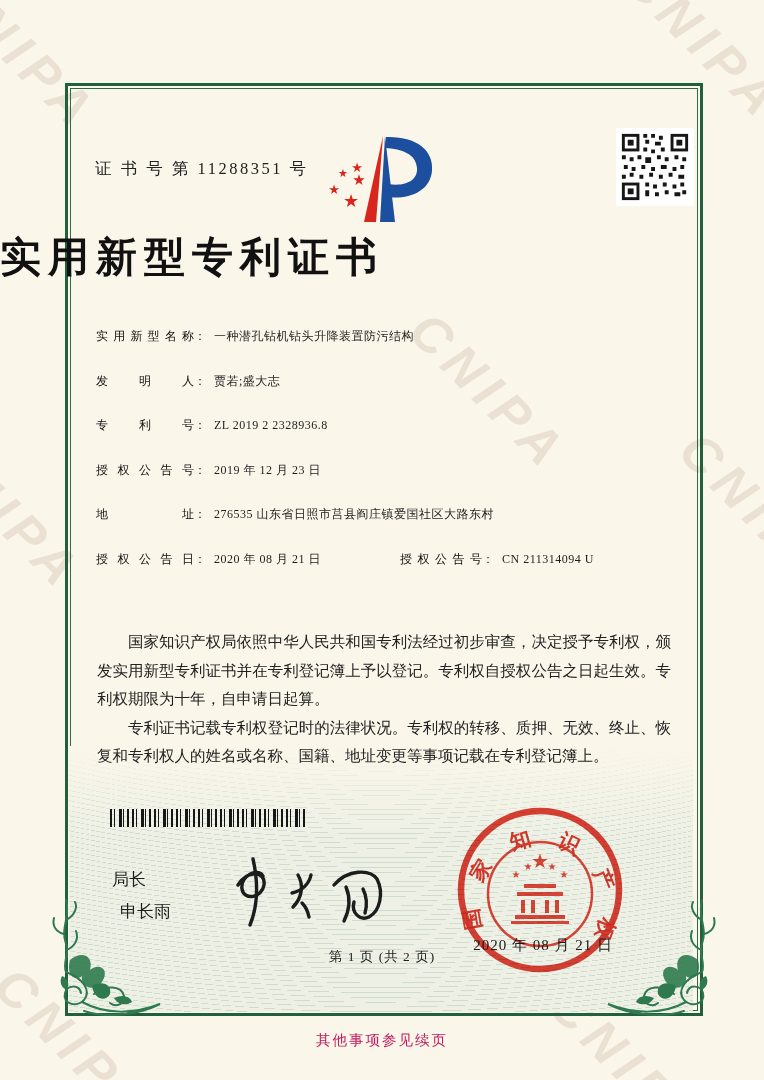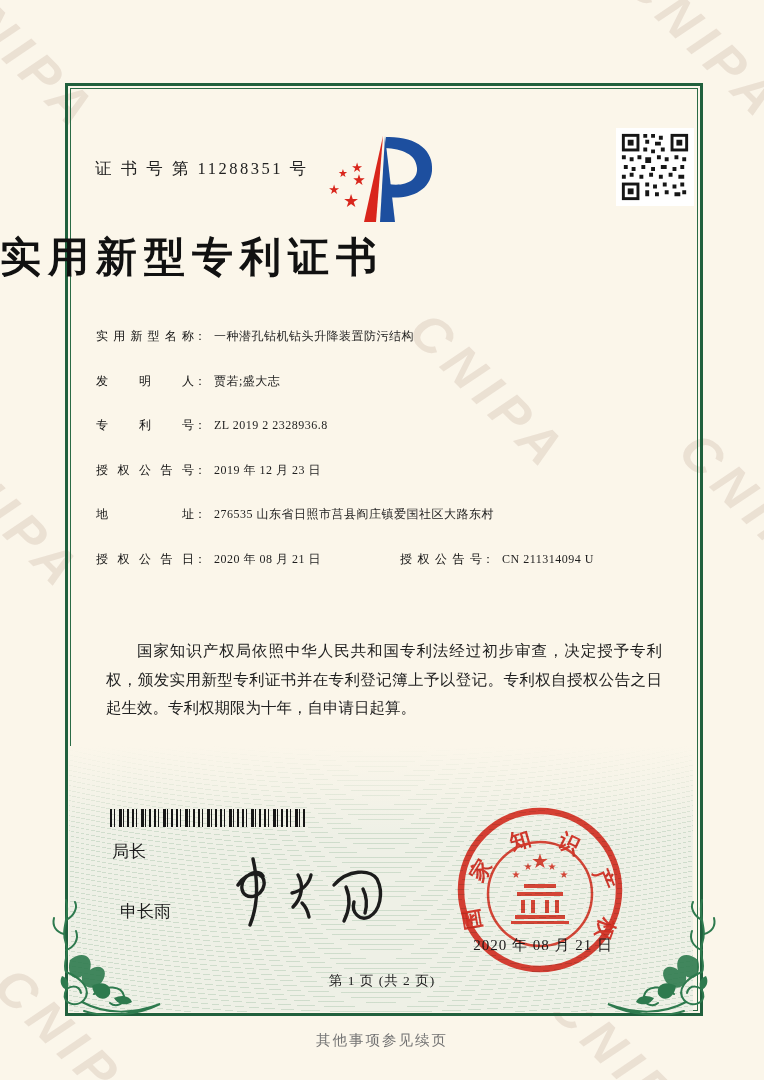--- a/index.html
+++ b/index.html
@@ -52,48 +52,48 @@
   .fields{position:absolute;left:96px;top:328px;width:572px;z-index:3;font-size:12px;}
   .frow{position:relative;height:44.6px;white-space:nowrap;}
   .lbl{display:inline-block;width:98px;text-align:justify;text-align-last:justify;color:#111;}
   .colon{display:inline-block;margin-right:8px;}
   .val{letter-spacing:0.5px;}
   .grant-col2{position:absolute;left:290px;top:0;margin-left:14px;}
   .paras{
     position:absolute;left:97px;top:628px;width:574px;z-index:3;
     font-size:15.5px;line-height:28.5px;text-align:justify;color:#222;
   }
-  .paras p{margin:9px;text-indent:2em;}
+  .paras p{margin:0;text-indent:2em;}
   .barcode{
     position:absolute;left:110px;top:809px;width:196px;height:18px;z-index:4;
     background:repeating-linear-gradient(90deg,
       #161616 0 2px, rgba(0,0,0,0) 2px 4px,
       #161616 4px 5px, rgba(0,0,0,0) 5px 9px,
       #161616 9px 12px, rgba(0,0,0,0) 12px 13px,
       #161616 13px 14px, rgba(0,0,0,0) 14px 17px,
       #161616 17px 19px, rgba(0,0,0,0) 19px 22px);
   }
-  .sig-title{position:absolute;left:112px;top:840px;z-index:4;font-size:17px;}
+  .sig-title{position:absolute;left:112px;top:868px;z-index:4;font-size:17px;}
   .sig-name{position:absolute;left:120px;top:900px;z-index:4;font-size:17px;}
   .signature{position:absolute;left:222px;top:843px;z-index:4;}
   .seal{position:absolute;left:450px;top:800px;z-index:4;mix-blend-mode:multiply;}
   .seal-date{
     position:absolute;left:468px;top:936px;width:150px;z-index:5;
     text-align:center;font-size:15px;letter-spacing:1px;color:#191919;white-space:nowrap;
   }
   .flourish{position:absolute;z-index:5;}
   .flourish.left{left:48px;top:898px;}
   .flourish.right{left:598px;top:898px;transform:scaleX(-1);}
   .page-info{
-    position:absolute;left:0;right:0;top:972px;z-index:6;
+    position:absolute;left:0;right:0;top:948px;z-index:6;
     text-align:center;font-size:13.5px;letter-spacing:1px;color:#222;
   }
   .cont-note{
     position:absolute;left:0;right:0;top:1031px;z-index:3;
-    text-align:center;font-size:14.5px;letter-spacing:2px;color:#737373;
+    text-align:center;font-size:14.5px;letter-spacing:2px;color:#be185d;
   }
 </style>
 </head>
 <body>
 
 <div class="page">
 
   <div class="wm" style="left:-30px;top:-40px;">CNIPA</div>
   <div class="wm" style="left:655px;top:-50px;">CNIPA</div>
   <div class="wm" style="left:440px;top:300px;">CNIPA</div>
@@ -161,20 +161,21 @@
     <div class="frow">
       <span class="lbl">授权公告日</span><span class="colon">：</span><span class="val">2020 年 08 月 21 日</span>
       <span class="grant-col2">
         <span class="lbl" style="width:82px">授权公告号</span><span class="colon">：</span><span class="val">CN 211314094 U</span>
       </span>
     </div>
   </div>
 
   <div class="paras">
     <p>国家知识产权局依照中华人民共和国专利法经过初步审查，决定授予专利权，颁发实用新型专利证书并在专利登记簿上予以登记。专利权自授权公告之日起生效。专利权期限为十年，自申请日起算。</p>
+    <p>专利证书记载专利权登记时的法律状况。专利权的转移、质押、无效、终止、恢复和专利权人的姓名或名称、国籍、地址变更等事项记载在专利登记簿上。</p>
   </div>
 
   <div class="barcode"></div>
 
   <div class="sig-title">局长</div>
   <div class="sig-name">申长雨</div>
 
   <svg class="signature" width="172" height="92" viewBox="0 0 172 92">
     <g fill="none" stroke="#1c1c1c" stroke-width="3.4" stroke-linecap="round" stroke-linejoin="round">
       <path d="M16,42 C26,26 44,28 42,42 C40,55 22,58 20,46 C18,33 36,24 41,33"></path>

